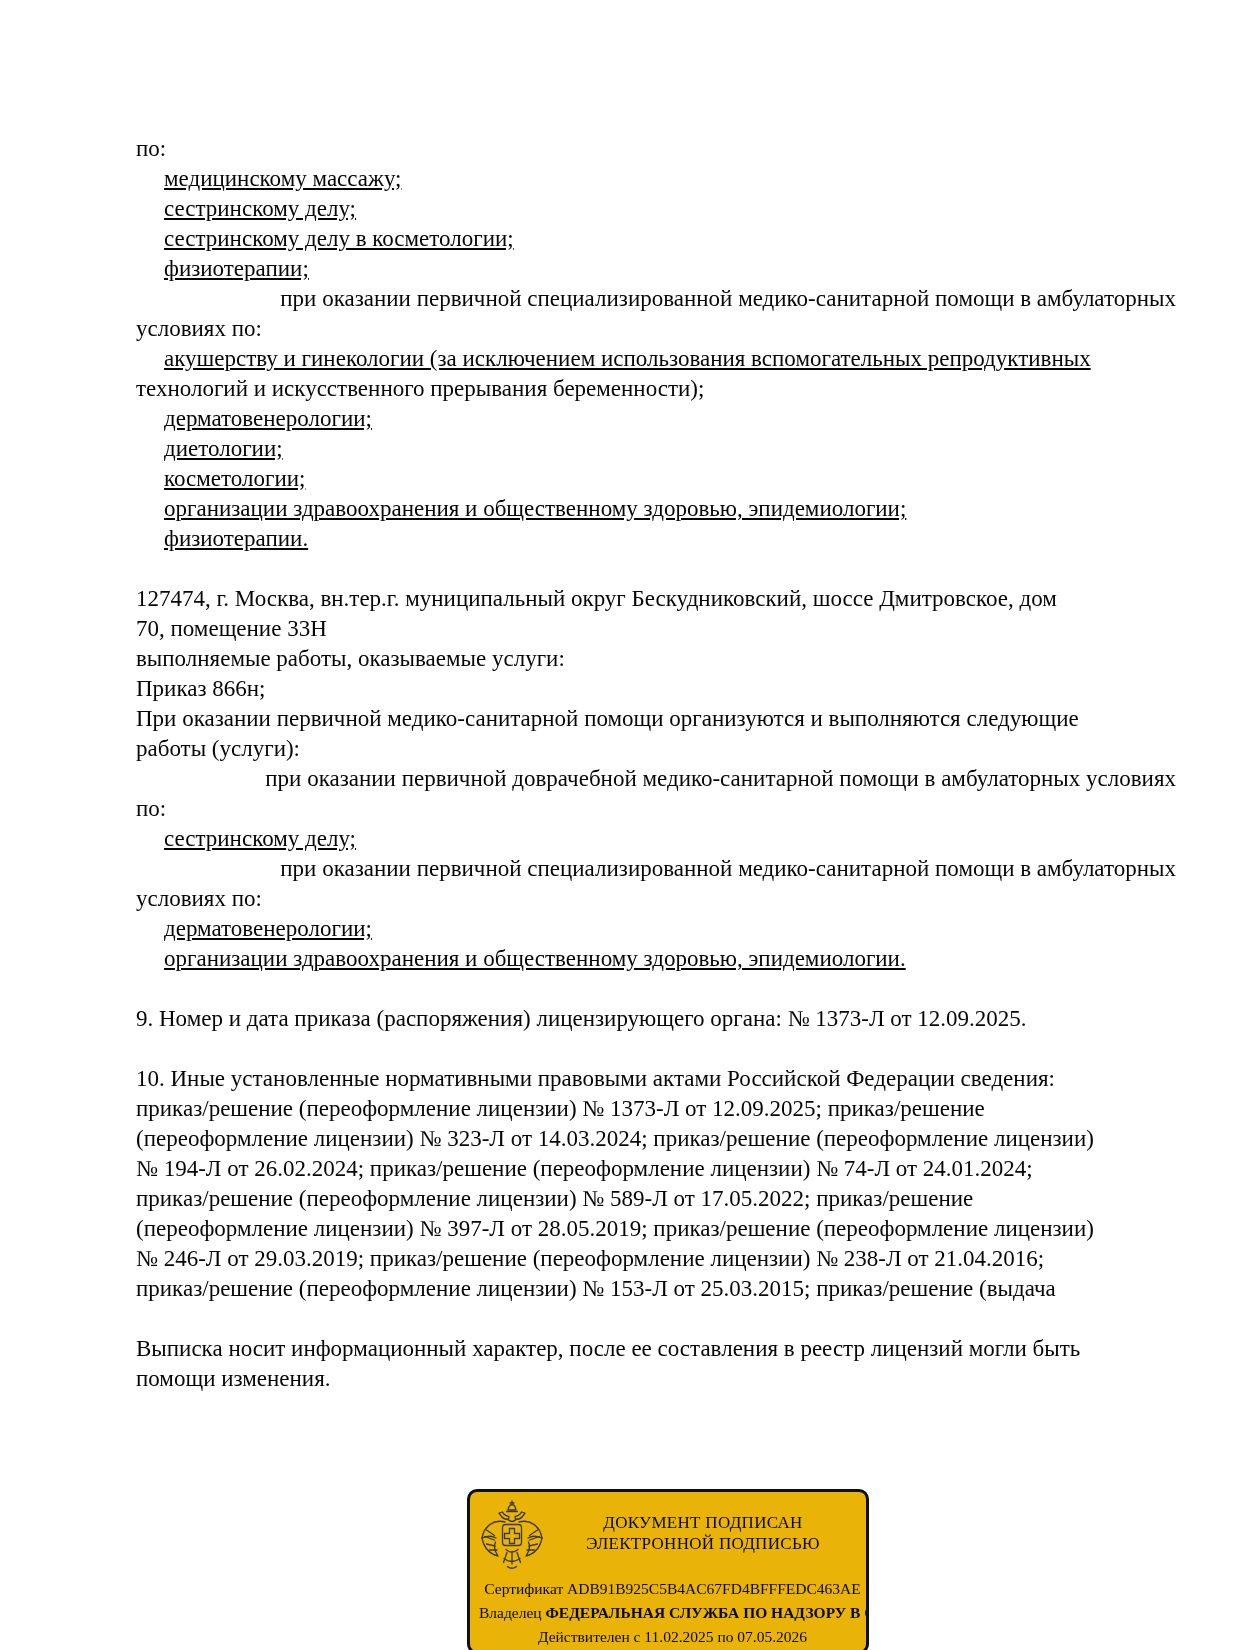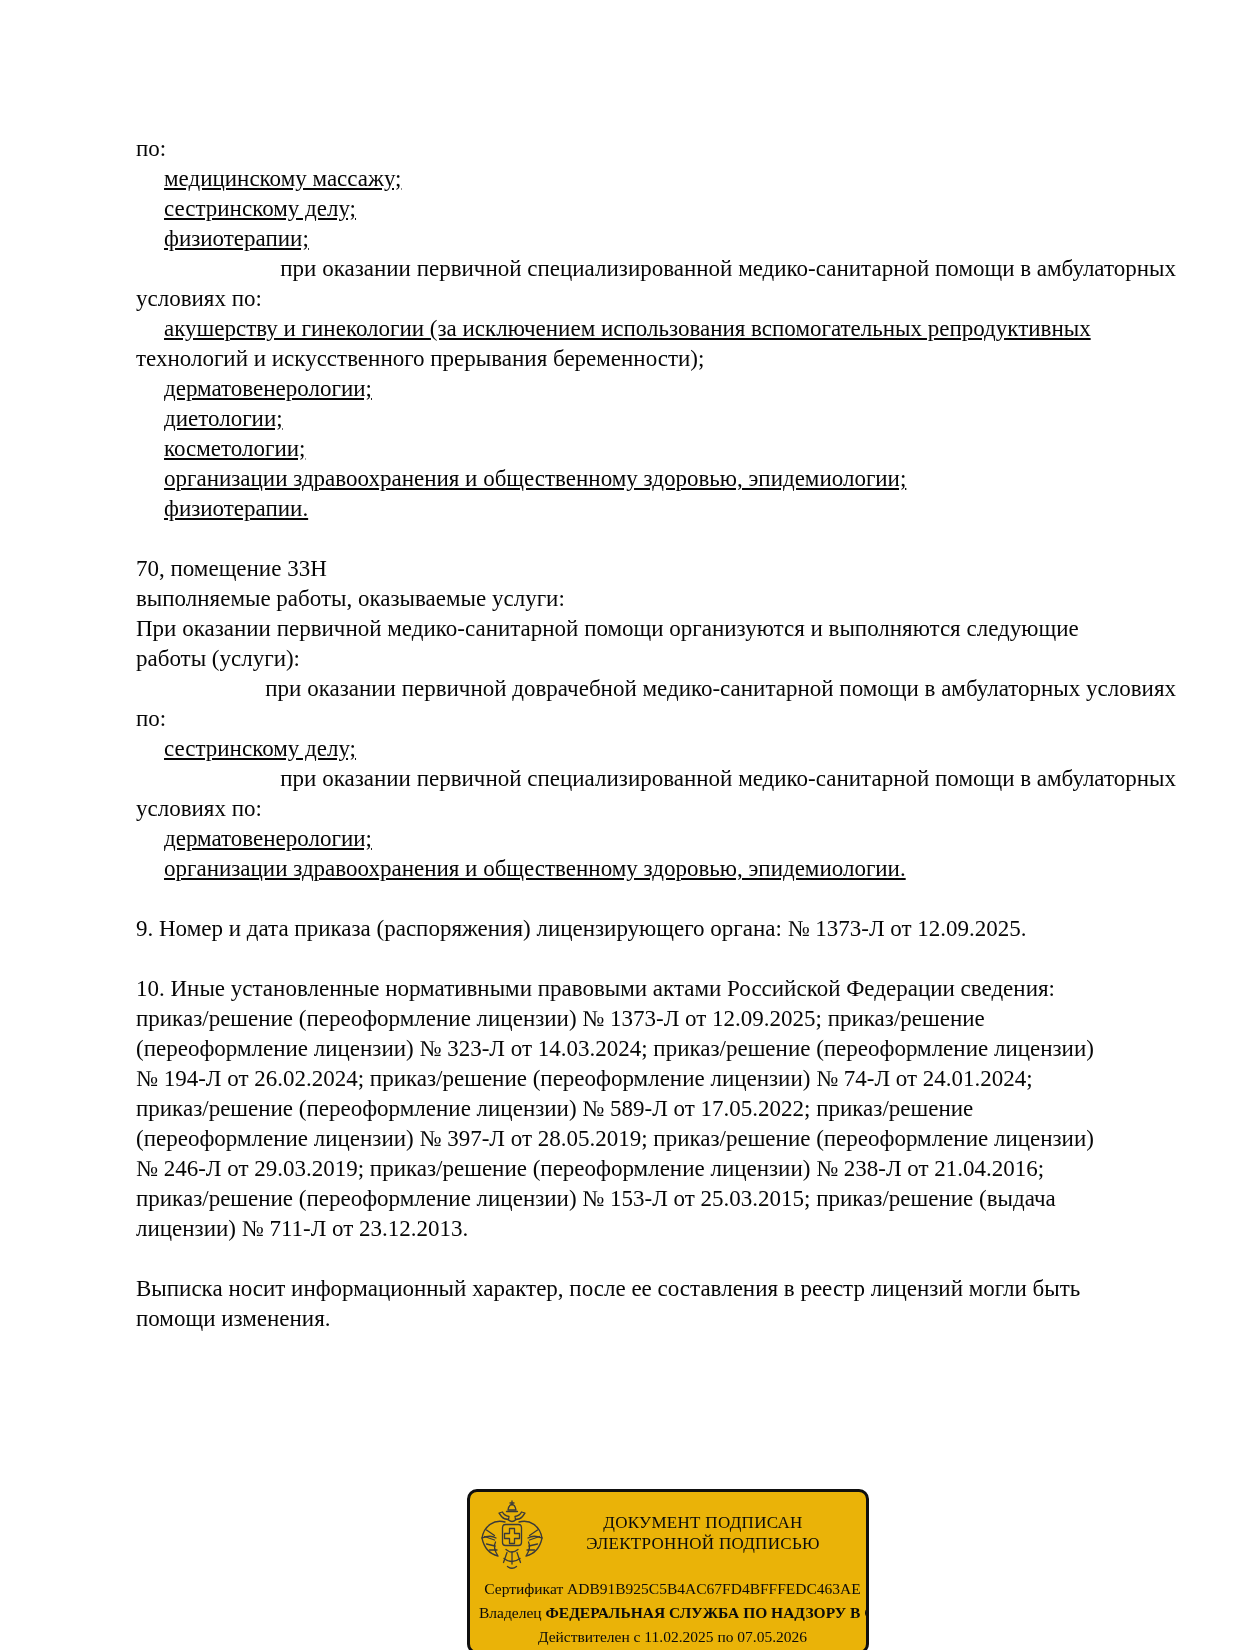--- a/index.html
+++ b/index.html
@@ -81,54 +81,56 @@
 </style>
 </head>
 <body style="background: rgb(255, 255, 255);">
 
 <div class="page">
 
   <div class="doc-body" style="color: rgb(6, 6, 6);">
       <div class="doc-line indent-0">по:</div>
       <div class="doc-line indent-2">медицинскому массажу;</div>
       <div class="doc-line indent-2">сестринскому делу;</div>
+      <div class="doc-line indent-2">сестринскому делу в косметологии;</div>
       <div class="doc-line indent-2">физиотерапии;</div>
       <div class="doc-line indent-1">при оказании первичной специализированной медико-санитарной помощи в амбулаторных</div>
       <div class="doc-line indent-0">условиях по:</div>
       <div class="doc-line indent-2">акушерству и гинекологии (за исключением использования вспомогательных репродуктивных</div>
       <div class="doc-line indent-0">технологий и искусственного прерывания беременности);</div>
       <div class="doc-line indent-2">дерматовенерологии;</div>
       <div class="doc-line indent-2">диетологии;</div>
       <div class="doc-line indent-2">косметологии;</div>
       <div class="doc-line indent-2">организации здравоохранения и общественному здоровью, эпидемиологии;</div>
       <div class="doc-line indent-2">физиотерапии.</div>
       <div class="doc-line indent-0">&nbsp;</div>
+      <div class="doc-line indent-0">127474, г. Москва, вн.тер.г. муниципальный округ Бескудниковский, шоссе Дмитровское, дом</div>
       <div class="doc-line indent-0">70, помещение 33Н</div>
       <div class="doc-line indent-0">выполняемые работы, оказываемые услуги:</div>
+      <div class="doc-line indent-0">Приказ 866н;</div>
       <div class="doc-line indent-0">При оказании первичной медико-санитарной помощи организуются и выполняются следующие</div>
       <div class="doc-line indent-0">работы (услуги):</div>
       <div class="doc-line indent-1">при оказании первичной доврачебной медико-санитарной помощи в амбулаторных условиях</div>
       <div class="doc-line indent-0">по:</div>
       <div class="doc-line indent-2">сестринскому делу;</div>
       <div class="doc-line indent-1">при оказании первичной специализированной медико-санитарной помощи в амбулаторных</div>
       <div class="doc-line indent-0">условиях по:</div>
       <div class="doc-line indent-2">дерматовенерологии;</div>
       <div class="doc-line indent-2">организации здравоохранения и общественному здоровью, эпидемиологии.</div>
       <div class="doc-line indent-0">&nbsp;</div>
       <div class="doc-line indent-0">9. Номер и дата приказа (распоряжения) лицензирующего органа: № 1373-Л от 12.09.2025.</div>
       <div class="doc-line indent-0">&nbsp;</div>
       <div class="doc-line indent-0">10. Иные установленные нормативными правовыми актами Российской Федерации сведения:</div>
       <div class="doc-line indent-0">приказ/решение (переоформление лицензии) № 1373-Л от 12.09.2025; приказ/решение</div>
       <div class="doc-line indent-0">(переоформление лицензии) № 323-Л от 14.03.2024; приказ/решение (переоформление лицензии)</div>
       <div class="doc-line indent-0">№ 194-Л от 26.02.2024; приказ/решение (переоформление лицензии) № 74-Л от 24.01.2024;</div>
       <div class="doc-line indent-0">приказ/решение (переоформление лицензии) № 589-Л от 17.05.2022; приказ/решение</div>
       <div class="doc-line indent-0">(переоформление лицензии) № 397-Л от 28.05.2019; приказ/решение (переоформление лицензии)</div>
       <div class="doc-line indent-0">№ 246-Л от 29.03.2019; приказ/решение (переоформление лицензии) № 238-Л от 21.04.2016;</div>
       <div class="doc-line indent-0">приказ/решение (переоформление лицензии) № 153-Л от 25.03.2015; приказ/решение (выдача</div>
-      <div class="doc-line indent-0">лицензии) № 711-Л от 23.12.2013.</div>
       <div class="doc-line indent-0">&nbsp;</div>
       <div class="doc-line indent-0">Выписка носит информационный характер, после ее составления в реестр лицензий могли быть</div>
       <div class="doc-line indent-0">помощи изменения.</div>
     </div>
 
   <div class="sig-box">
     <div class="sig-top">
       <svg class="sig-emblem" viewBox="0 0 64 74" aria-hidden="true">
         <g fill="none" stroke="#3a3a3a" stroke-width="1.3" stroke-linecap="round" stroke-linejoin="round">
 

